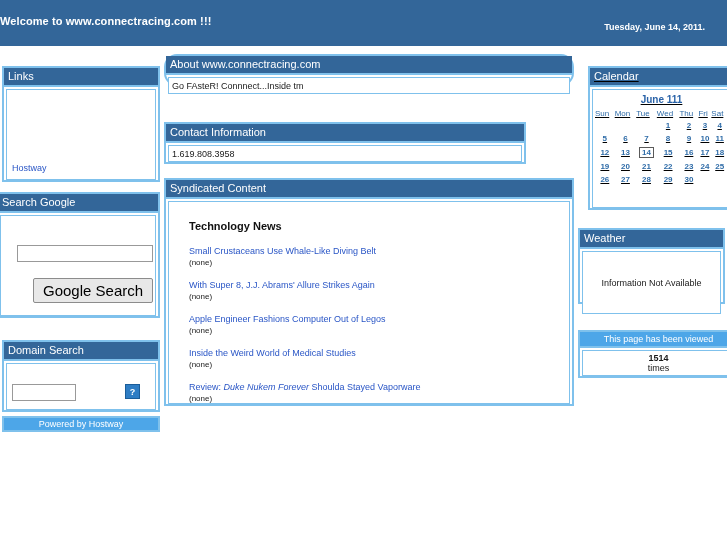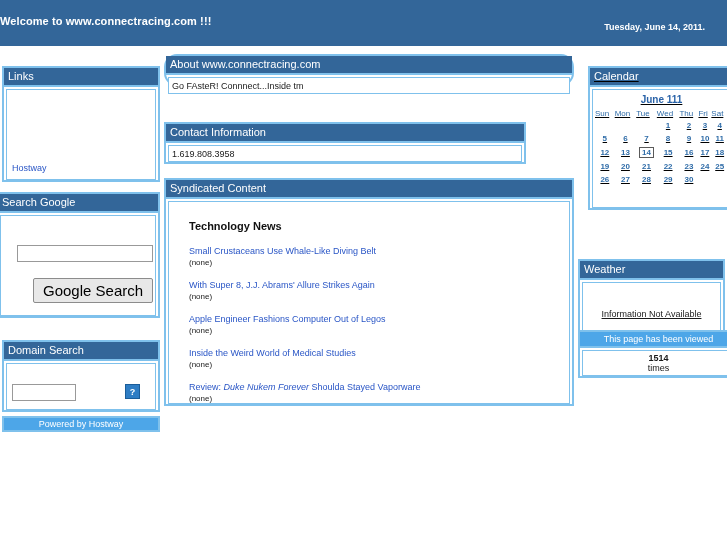--- a/index.html
+++ b/index.html
@@ -230,29 +230,28 @@
   }
   #cal-table td.today span {
     display: inline-block;
     border: 1px solid #5a5a5a;
     padding: 0 2px;
     background: #ffffff;
     color: #2f6ca8;
   }
 
   
-  #weather-panel { left: 578px; top: 228px; width: 147px; height: 76px; margin-top: 31px; }
+  #weather-panel { left: 578px; top: 228px; width: 147px; height: 76px; }
   #weather-body { height: 63px; position: relative; }
   #weather-text {
     position: absolute;
     left: 0; right: 0; top: 26px;
     text-align: center;
     font-size: 9px;
     color: #1a1a1a;
-    text-decoration: underline;
   }
 
   
   #counter-panel { left: 578px; top: 330px; width: 161px; height: 48px; }
   #counter-head {
     background: #4da6e8;
     color: #ffffff;
     font-size: 9px;
     line-height: 14px;
     height: 14px;

